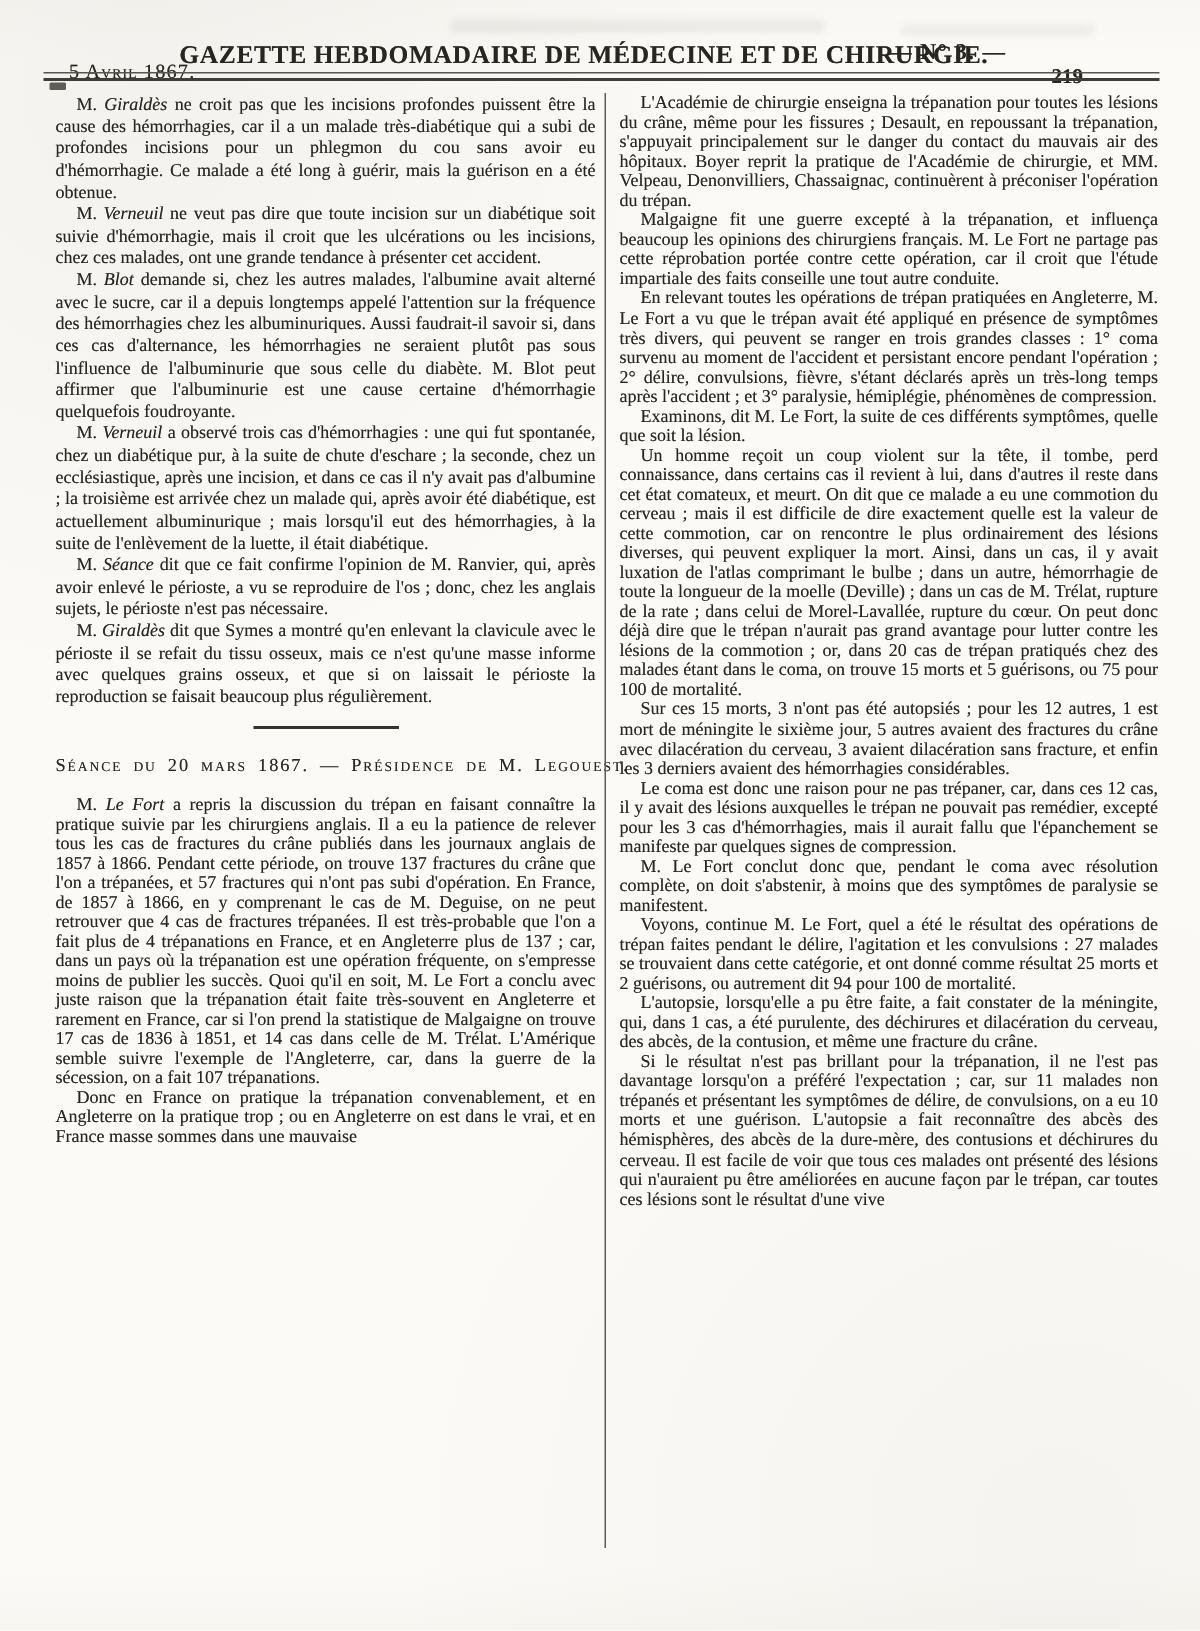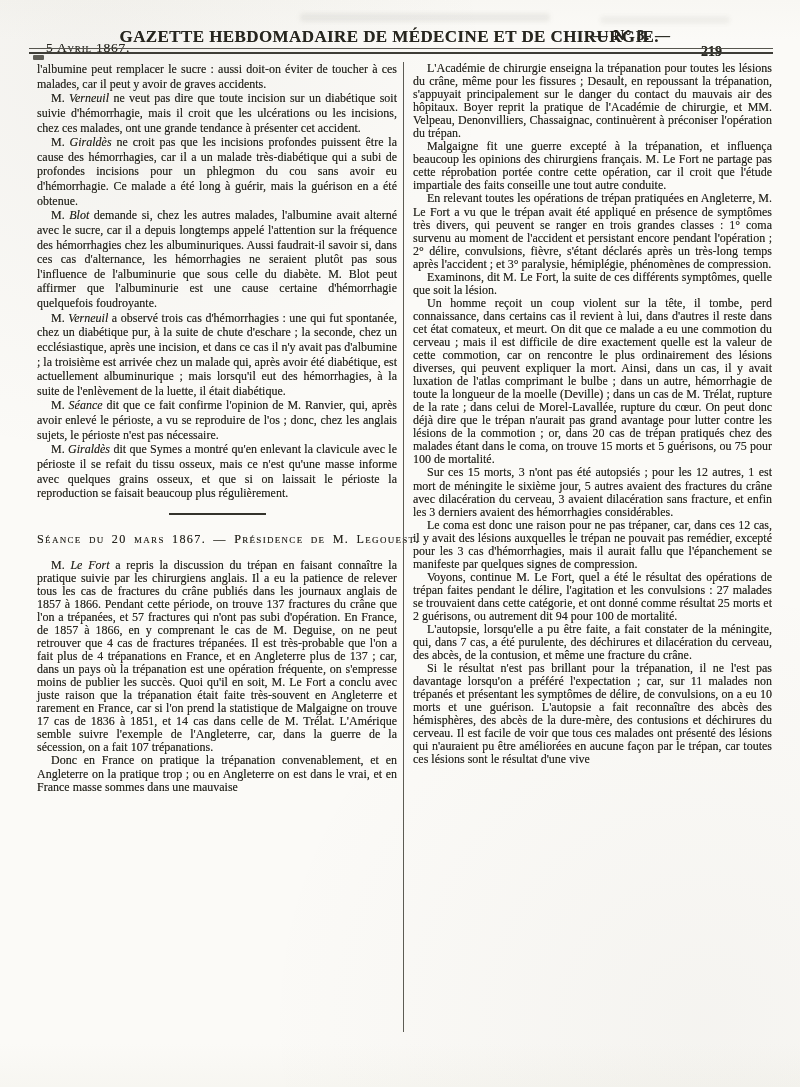--- a/index.html
+++ b/index.html
@@ -50,23 +50,22 @@
   <div class="h-title">GAZETTE HEBDOMADAIRE DE MÉDECINE ET DE CHIRURGIE.</div>
   <div class="h-issue">— N° 3. —</div>
   <div class="h-page">219</div>
   <div class="rule"></div>
   <div class="nick"></div>
 
   <div class="cols">
 
     <section class="col-l">
       <div class="sec-loose">
-        <p class="para cont"><span></span><i></i><span>l'albumine peut remplacer le sucre : aussi doit-on éviter de toucher à ces malades, car il peut y avoir de graves accidents.</span></p>
+        <p class="para"><span>M. </span><i>Giraldès</i><span> ne croit pas que les incisions profondes puissent être la cause des hémorrhagies, car il a un malade très-diabétique qui a subi de profondes incisions pour un phlegmon du cou sans avoir eu d'hémorrhagie. Ce malade a été long à guérir, mais la guérison en a été obtenue.</span></p>
         <p class="para"><span>M. </span><i>Verneuil</i><span> ne veut pas dire que toute incision sur un diabétique soit suivie d'hémorrhagie, mais il croit que les ulcérations ou les incisions, chez ces malades, ont une grande tendance à présenter cet accident.</span></p>
-        <p class="para"><span>M. </span><i>Giraldès</i><span> ne croit pas que les incisions profondes puissent être la cause des hémorrhagies, car il a un malade très-diabétique qui a subi de profondes incisions pour un phlegmon du cou sans avoir eu d'hémorrhagie. Ce malade a été long à guérir, mais la guérison en a été obtenue.</span></p>
         <p class="para"><span>M. </span><i>Blot</i><span> demande si, chez les autres malades, l'albumine avait alterné avec le sucre, car il a depuis longtemps appelé l'attention sur la fréquence des hémorrhagies chez les albuminuriques. Aussi faudrait-il savoir si, dans ces cas d'alternance, les hémorrhagies ne seraient plutôt pas sous l'influence de l'albuminurie que sous celle du diabète. M. Blot peut affirmer que l'albuminurie est une cause certaine d'hémorrhagie quelquefois foudroyante.</span></p>
         <p class="para"><span>M. </span><i>Verneuil</i><span> a observé trois cas d'hémorrhagies : une qui fut spontanée, chez un diabétique pur, à la suite de chute d'eschare ; la seconde, chez un ecclésiastique, après une incision, et dans ce cas il n'y avait pas d'albumine ; la troisième est arrivée chez un malade qui, après avoir été diabétique, est actuellement albuminurique ; mais lorsqu'il eut des hémorrhagies, à la suite de l'enlèvement de la luette, il était diabétique.</span></p>
         <p class="para"><span>M. </span><i>Séance</i><span> dit que ce fait confirme l'opinion de M. Ranvier, qui, après avoir enlevé le périoste, a vu se reproduire de l'os ; donc, chez les anglais sujets, le périoste n'est pas nécessaire.</span></p>
         <p class="para"><span>M. </span><i>Giraldès</i><span> dit que Symes a montré qu'en enlevant la clavicule avec le périoste il se refait du tissu osseux, mais ce n'est qu'une masse informe avec quelques grains osseux, et que si on laissait le périoste la reproduction se faisait beaucoup plus régulièrement.</span></p>
       </div>
 
       <hr class="sep">
       <div class="seance">Séance du 20 mars 1867. — Présidence de M. Legouest.</div>
 
       <div class="sec-tight">
@@ -78,19 +77,20 @@
     <div class="divider"></div>
 
     <section class="col-r">
       <p class="para"><span>L'Académie de chirurgie enseigna la trépanation pour toutes les lésions du crâne, même pour les fissures ; Desault, en repoussant la trépanation, s'appuyait principalement sur le danger du contact du mauvais air des hôpitaux. Boyer reprit la pratique de l'Académie de chirurgie, et MM. Velpeau, Denonvilliers, Chassaignac, continuèrent à préconiser l'opération du trépan.</span></p>
       <p class="para"><span>Malgaigne fit une guerre excepté à la trépanation, et influença beaucoup les opinions des chirurgiens français. M. Le Fort ne partage pas cette réprobation portée contre cette opération, car il croit que l'étude impartiale des faits conseille une tout autre conduite.</span></p>
       <p class="para"><span>En relevant toutes les opérations de trépan pratiquées en Angleterre, M. Le Fort a vu que le trépan avait été appliqué en présence de symptômes très divers, qui peuvent se ranger en trois grandes classes : 1° coma survenu au moment de l'accident et persistant encore pendant l'opération ; 2° délire, convulsions, fièvre, s'étant déclarés après un très-long temps après l'accident ; et 3° paralysie, hémiplégie, phénomènes de compression.</span></p>
       <p class="para"><span>Examinons, dit M. Le Fort, la suite de ces différents symptômes, quelle que soit la lésion.</span></p>
       <p class="para"><span>Un homme reçoit un coup violent sur la tête, il tombe, perd connaissance, dans certains cas il revient à lui, dans d'autres il reste dans cet état comateux, et meurt. On dit que ce malade a eu une commotion du cerveau ; mais il est difficile de dire exactement quelle est la valeur de cette commotion, car on rencontre le plus ordinairement des lésions diverses, qui peuvent expliquer la mort. Ainsi, dans un cas, il y avait luxation de l'atlas comprimant le bulbe ; dans un autre, hémorrhagie de toute la longueur de la moelle (Deville) ; dans un cas de M. Trélat, rupture de la rate ; dans celui de Morel-Lavallée, rupture du cœur. On peut donc déjà dire que le trépan n'aurait pas grand avantage pour lutter contre les lésions de la commotion ; or, dans 20 cas de trépan pratiqués chez des malades étant dans le coma, on trouve 15 morts et 5 guérisons, ou 75 pour 100 de mortalité.</span></p>
       <p class="para"><span>Sur ces 15 morts, 3 n'ont pas été autopsiés ; pour les 12 autres, 1 est mort de méningite le sixième jour, 5 autres avaient des fractures du crâne avec dilacération du cerveau, 3 avaient dilacération sans fracture, et enfin les 3 derniers avaient des hémorrhagies considérables.</span></p>
       <p class="para"><span>Le coma est donc une raison pour ne pas trépaner, car, dans ces 12 cas, il y avait des lésions auxquelles le trépan ne pouvait pas remédier, excepté pour les 3 cas d'hémorrhagies, mais il aurait fallu que l'épanchement se manifeste par quelques signes de compression.</span></p>
+      <p class="para"><span>M. Le Fort conclut donc que, pendant le coma avec résolution complète, on doit s'abstenir, à moins que des symptômes de paralysie se manifestent.</span></p>
       <p class="para"><span>Voyons, continue M. Le Fort, quel a été le résultat des opérations de trépan faites pendant le délire, l'agitation et les convulsions : 27 malades se trouvaient dans cette catégorie, et ont donné comme résultat 25 morts et 2 guérisons, ou autrement dit 94 pour 100 de mortalité.</span></p>
-      <p class="para"><span>L'autopsie, lorsqu'elle a pu être faite, a fait constater de la méningite, qui, dans 7 cas, a été purulente, des déchirures et dilacération du cerveau, des abcès, de la contusion, et même une fracture du crâne.</span></p>
+      <p class="para"><span>L'autopsie, lorsqu'elle a pu être faite, a fait constater de la méningite, qui, dans 1 cas, a été purulente, des déchirures et dilacération du cerveau, des abcès, de la contusion, et même une fracture du crâne.</span></p>
       <p class="para"><span>Si le résultat n'est pas brillant pour la trépanation, il ne l'est pas davantage lorsqu'on a préféré l'expectation ; car, sur 11 malades non trépanés et présentant les symptômes de délire, de convulsions, on a eu 10 morts et une guérison. L'autopsie a fait reconnaître des abcès des hémisphères, des abcès de la dure-mère, des contusions et déchirures du cerveau. Il est facile de voir que tous ces malades ont présenté des lésions qui n'auraient pu être améliorées en aucune façon par le trépan, car toutes ces lésions sont le résultat d'une vive</span></p>
     </section>
 
   </div>
 </div>
 
 </body></html>

